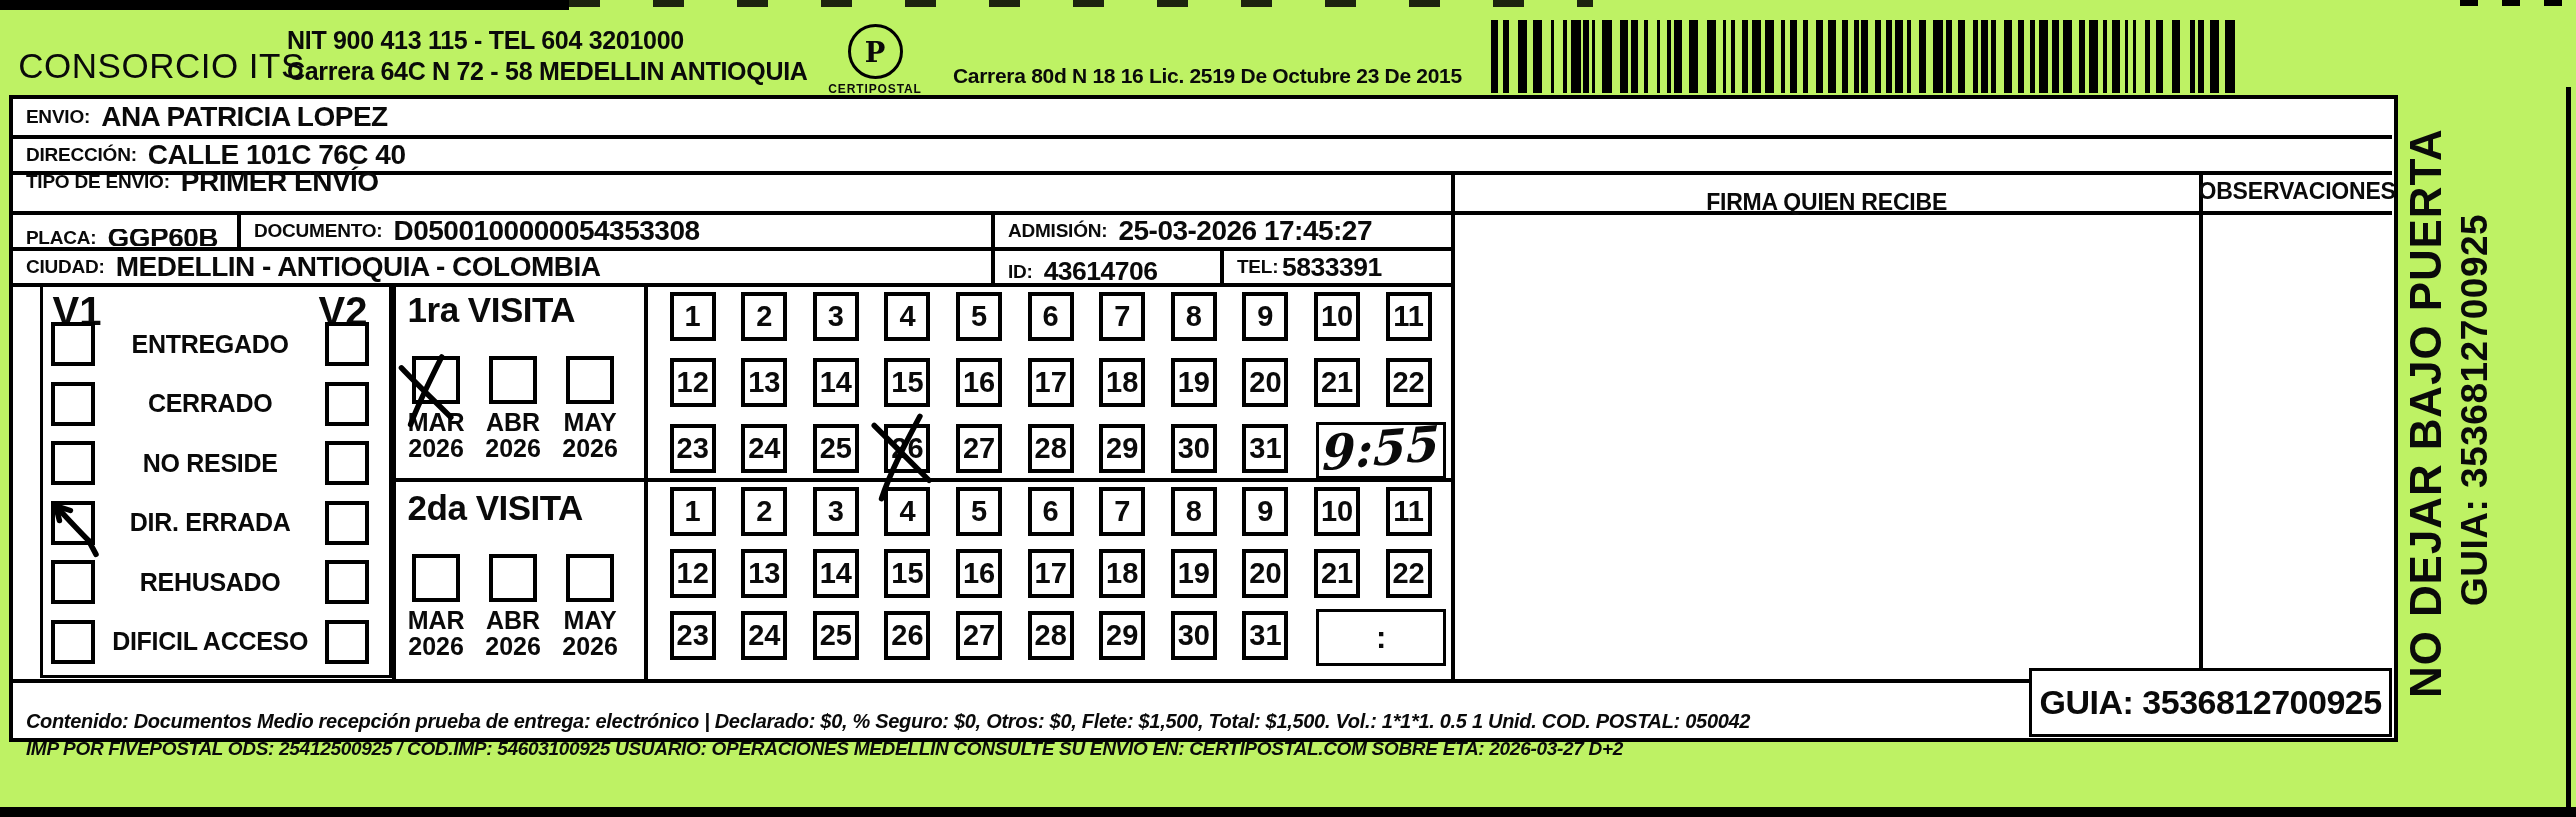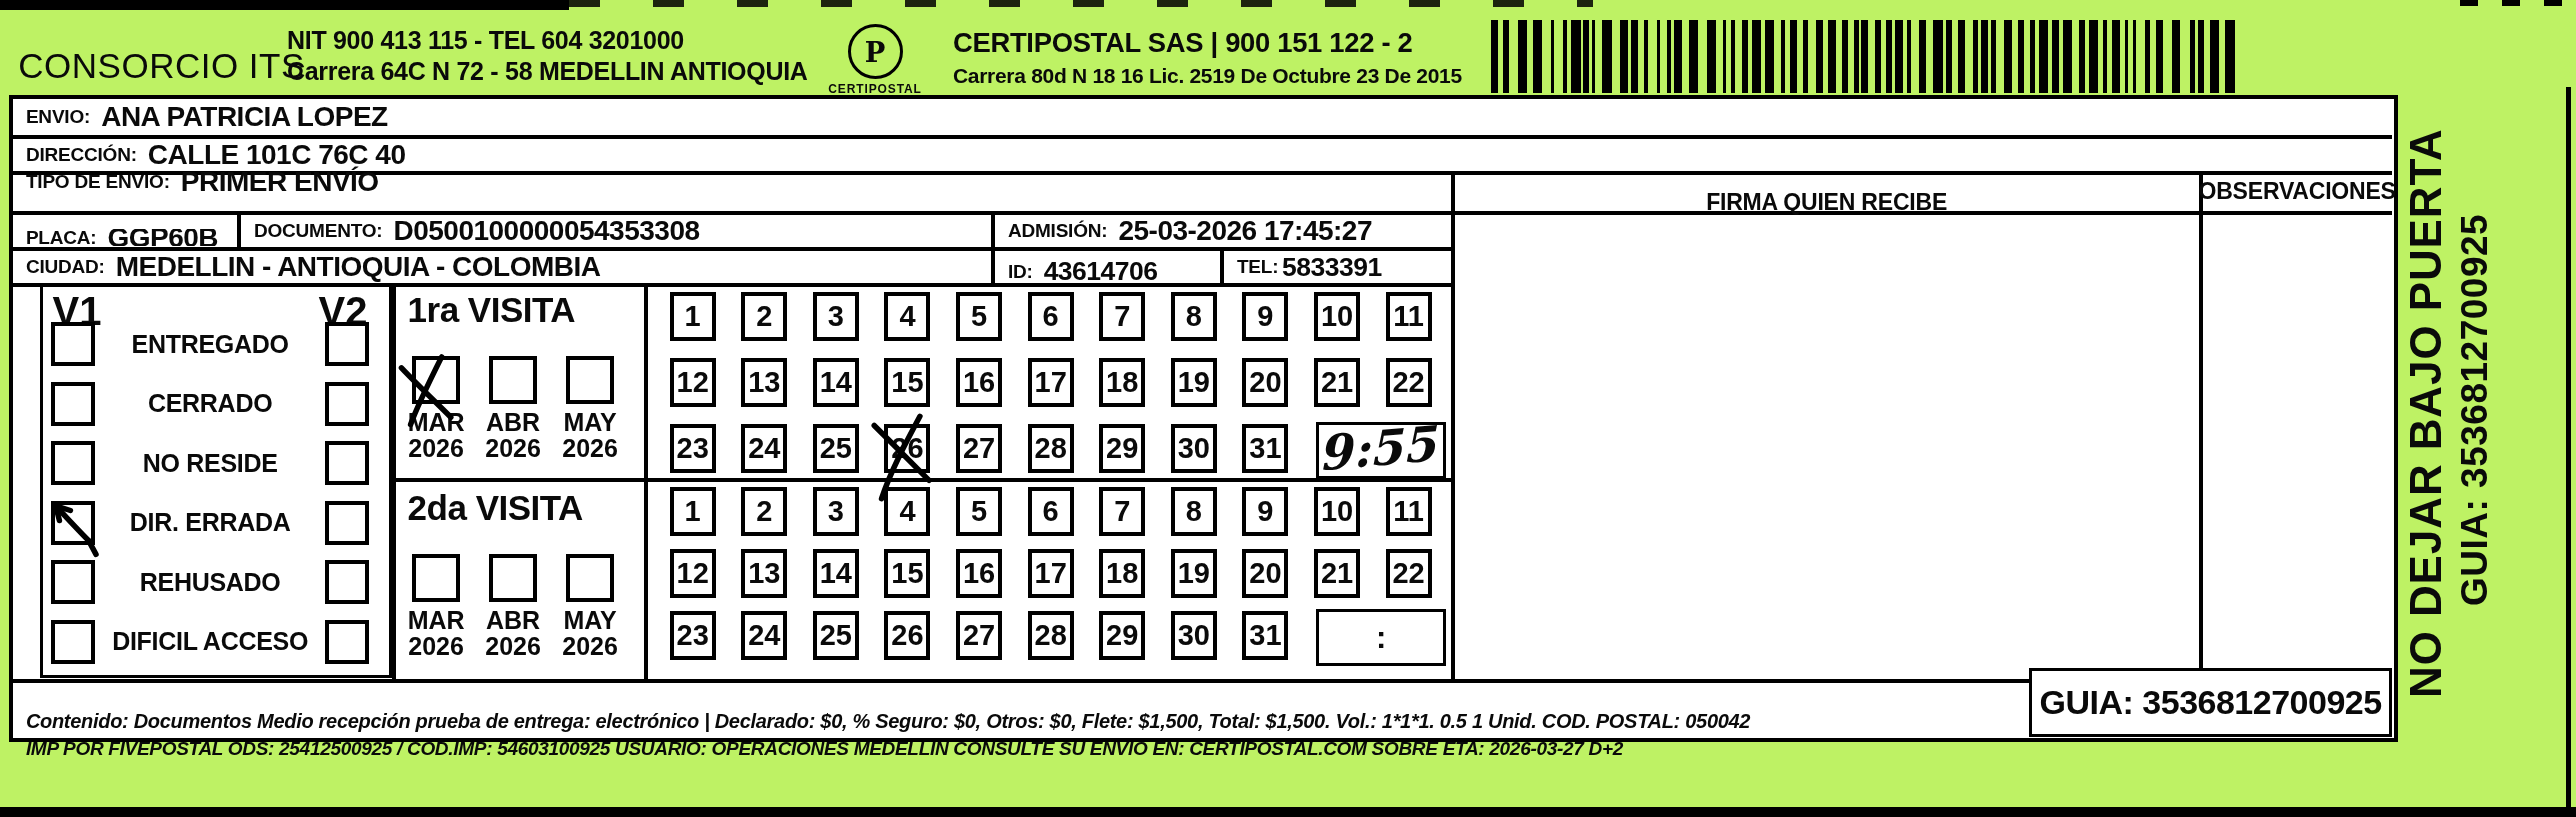--- a/index.html
+++ b/index.html
@@ -87,21 +87,20 @@
   <div class="abs" id="company-name">CONSORCIO ITS</div>
   <div class="abs" id="company-info">
     <div>NIT 900 413 115 - TEL 604 3201000</div>
     <div>Carrera 64C N 72 - 58 MEDELLIN ANTIOQUIA</div>
   </div>
   <div class="abs" id="logo">
     <div class="circ">P</div>
     <div class="lname">CERTIPOSTAL</div>
     <div class="ltag"></div>
   </div>
-  <div class="abs" id="carrier-title">CERTIPOSTAL SAS | 900 151 122 - 2</div>
   <div class="abs" id="carrier-info">Carrera 80d N 18 16  Lic. 2519 De Octubre 23 De 2015</div>
   <div class="abs" id="barcode">
       <div style="left: 0px; width: 7.3px;"></div>
       <div style="left: 12px; width: 6.4px;"></div>
       <div style="left: 27.4px; width: 8.2px;"></div>
       <div style="left: 42px; width: 9.1px;"></div>
       <div style="left: 60px; width: 2.7px;"></div>
       <div style="left: 72px; width: 3.7px;"></div>
       <div style="left: 80px; width: 10px;"></div>
       <div style="left: 92px; width: 5.5px;"></div>

